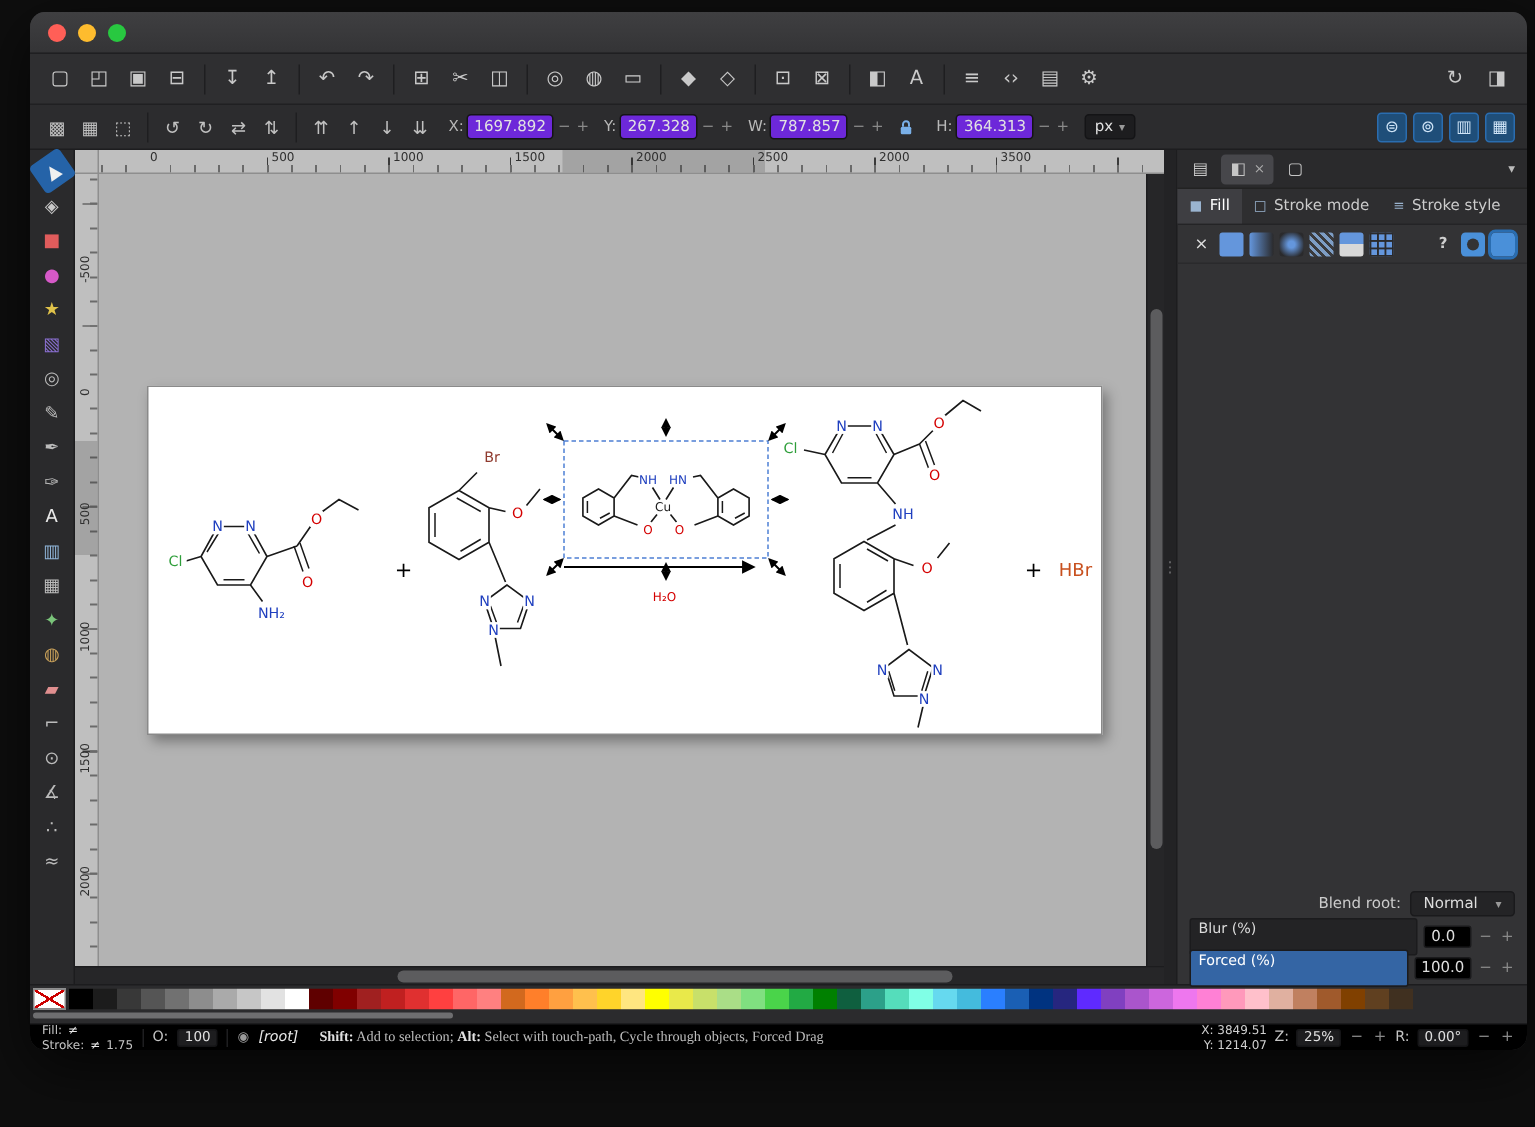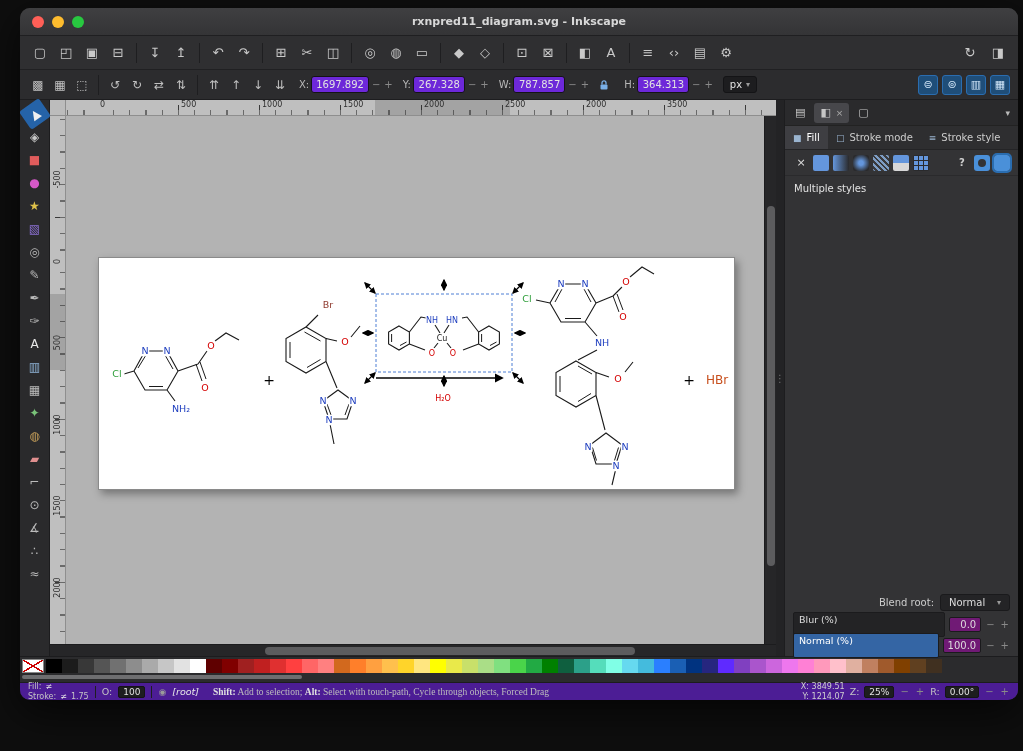--- a/index.html
+++ b/index.html
@@ -86,33 +86,33 @@
   .pk-eo::after{content:"";position:absolute;inset:4px;background:#333335;border-radius:50%;}
   .pk-nz{background:#4a90d9;border-radius:3px;outline:2px solid #2a6db0;}
   .mult{font-size:10px;color:#e2e2e2;padding:7px 9px;}
   .dock-space{flex:1;}
   .blend-row{height:24px;flex:0 0 auto;display:flex;align-items:center;justify-content:flex-end;gap:6px;padding:0 8px;font-size:10px;color:#cccccc;}
   .dropdown{background:#242426;border:1px solid #1a1a1c;border-radius:3px;padding:2px 8px;color:#ddd;font-size:10px;display:flex;align-items:center;gap:8px;min-width:70px;justify-content:space-between;}
   .slider-row{height:21px;flex:0 0 auto;display:flex;align-items:center;gap:4px;padding:0 8px;font-size:10px;color:#cccccc;}
   .spinscale{flex:1;height:25px;position:relative;background:#232325;border:1px solid #1b1b1d;border-radius:2px;overflow:hidden;}
   .spinfill{position:absolute;left:0;top:0;bottom:0;background:#3465a4;}
   .spinlabel{position:absolute;left:5px;top:1px;font-size:9.5px;color:#dcdcdc;white-space:nowrap;}
-  .value-box{background:#701a75;border:1px solid #1a1a1c;color:#ddd;padding:1px 4px;border-radius:2px;font-size:10px;min-width:32px;text-align:right;}
+  .value-box{background:#000000;border:1px solid #1a1a1c;color:#ddd;padding:1px 4px;border-radius:2px;font-size:10px;min-width:32px;}
   
   .palette-zone{flex:0 0 26px;display:flex;flex-direction:column;background:#2b2b2d;border-top:1px solid #1c1c1e;}
   .palette-main{flex:1;display:flex;align-items:stretch;padding:2px 2px 0 2px;}
   .none-swatch{width:22px;flex:0 0 auto;border:1px solid #888;margin-right:2px;
     background:linear-gradient(to top right,transparent 46%,#cc0000 46%,#cc0000 54%,transparent 54%),
                linear-gradient(to bottom right,transparent 46%,#cc0000 46%,#cc0000 54%,transparent 54%),#fff;}
   .swatches{flex:1;display:flex;overflow:hidden;}
   .swatch{flex:0 0 16px;}
   .palette-scroll{height:7px;position:relative;margin:1px 2px;}
   .pthumb{position:absolute;left:0;top:1px;height:4px;width:280px;background:#6e6e70;border-radius:2px;}
   
-  .statusbar{height:18px;flex:0 0 auto;background:#4c1d95;border-top:1px solid #1c1c1e;display:flex;align-items:center;font-size:9.5px;color:#c4c4c4;padding:0 8px;gap:6px;}
+  .statusbar{height:18px;flex:0 0 auto;background:#000000;border-top:1px solid #1c1c1e;display:flex;align-items:center;font-size:9.5px;color:#c4c4c4;padding:0 8px;gap:6px;}
   .fs-ind{display:flex;flex-direction:column;font-size:8px;line-height:1.15;}
   .fs-ind .row{display:flex;gap:4px;}
   .neq{color:#e8e8e8;}
   .ssep{width:1px;height:12px;background:#1e1e20;}
   .sbox{background:#1d1d1f;border:1px solid #141416;border-radius:2px;color:#e0e0e0;padding:0 4px;font-size:9px;}
   .layer-name{color:#e8e8e8;font-style:italic;}
   .hint{margin-left:8px;white-space:nowrap;overflow:hidden;font-family:Liberation Serif, serif;}
   .hb{font-weight:bold;color:#e0e0e0;}
   .hn{color:#bdbdbd;}
   .sright{margin-left:auto;display:flex;align-items:center;gap:5px;}
@@ -121,21 +121,20 @@
 </head>
 <body>
 
 <div class="stage">
   <div class="window">
 
     <div class="titlebar">
       <div class="tl red"></div>
       <div class="tl yellow"></div>
       <div class="tl green"></div>
-      <div class="title">rxnpred11_diagram.svg - Inkscape</div>
     </div>
 
     <div class="commandbar">
       <div style="display:flex;align-items:center;gap:2px;">
           <div class="cbtn">▢</div>
           <div class="cbtn">◰</div>
           <div class="cbtn">▣</div>
           <div class="cbtn">⊟</div>
           <div class="csep"></div>
           <div class="cbtn">↧</div>
@@ -465,42 +464,41 @@
             <span class="pbtn pk-flat"></span>
             <span class="pbtn pk-lin"></span>
             <span class="pbtn pk-rad"></span>
             <span class="pbtn pk-pat"></span>
             <span class="pbtn pk-sw"></span>
             <span class="pbtn pk-mesh"></span>
             <span class="pbtn pk-q" style="margin-left: auto;">?</span>
             <span class="pbtn pk-eo"></span>
             <span class="pbtn pk-nz"></span>
           </div>
-        <div class="mult">Multiple styles</div>
         <div class="dock-space"></div>
         <div class="blend-row">
           <span>Blend root:</span>
           <div class="dropdown">
             <span>Normal</span>
             <span class="caret">▾</span>
           </div>
         </div>
         <div class="slider-row">
           <div class="spinscale">
             <div class="spinfill" style="width:0%;"></div>
             <span class="spinlabel">Blur (%)</span>
           </div>
           <span class="value-box">0.0</span>
           <span class="step">−</span>
           <span class="step">+</span>
         </div>
         <div class="slider-row">
           <div class="spinscale">
             <div class="spinfill" style="width:100%;"></div>
-            <span class="spinlabel" style="color:#fff;">Normal (%)</span>
+            <span class="spinlabel" style="color:#fff;">Forced (%)</span>
           </div>
           <span class="value-box">100.0</span>
           <span class="step">−</span>
           <span class="step">+</span>
         </div>
       </div>
     </div>
 
     <div class="palette-zone">
       <div class="palette-main">

